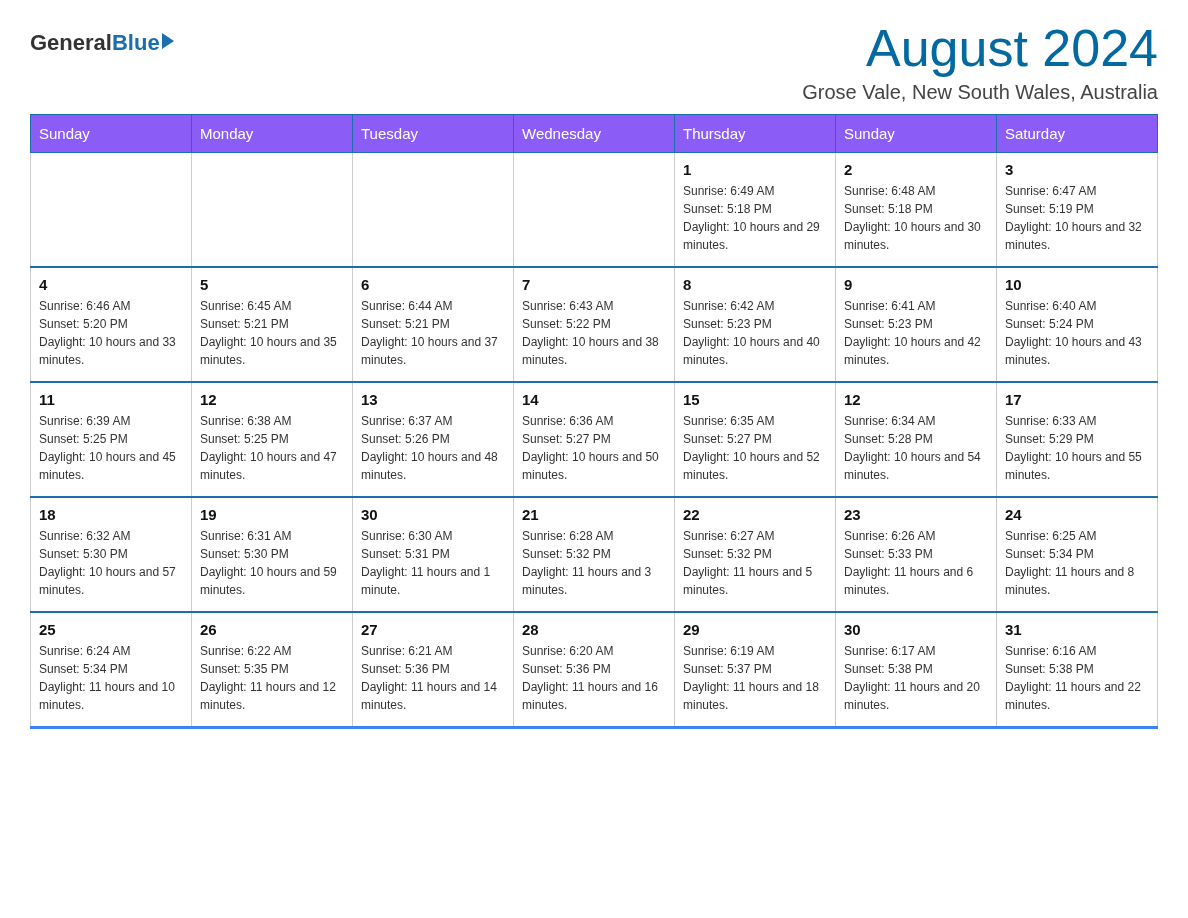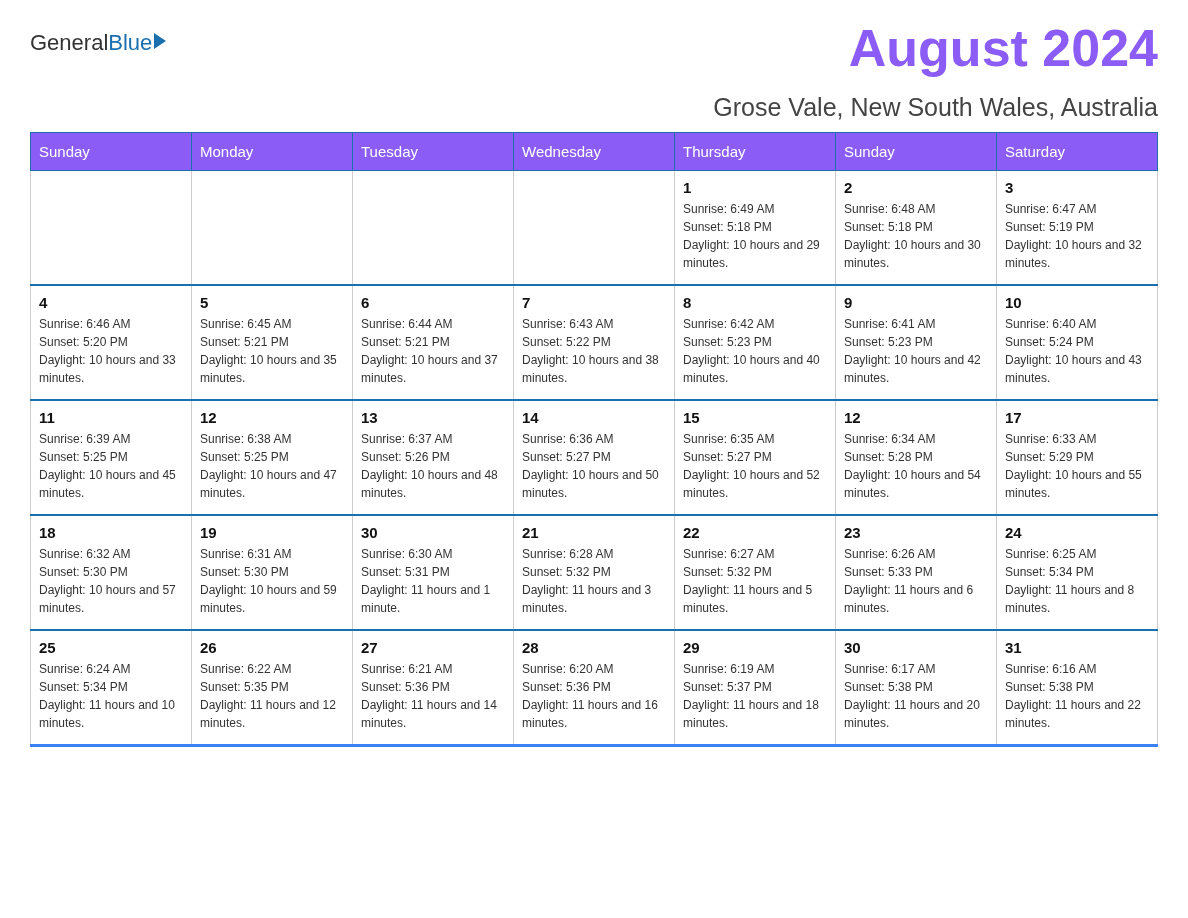--- a/index.html
+++ b/index.html
@@ -16,49 +16,49 @@
       align-items: flex-start;
       margin-bottom: 10px;
     }
     .logo-area {
       display: flex;
       align-items: center;
       padding-top: 10px;
     }
     .logo-text {
       font-size: 22px;
-      font-weight: normal;
+      font-weight: bold;
       color: #333;
     }
     .logo-text span {
       color: #1a6faf;
     }
     .logo-arrow {
       width: 0;
       height: 0;
       border-left: 12px solid #1a6faf;
       border-top: 8px solid transparent;
       border-bottom: 8px solid transparent;
       margin-left: 2px;
       margin-top: -4px;
       display: inline-block;
     }
     .title-area {
       text-align: right;
     }
     .month-title {
       font-size: 52px;
-      font-weight: bold;
-      color: #8b5cf6;
+      font-weight: normal;
+      color: #0369a1;
       line-height: 1.1;
     }
     .location-title {
-      font-size: 25px;
+      font-size: 20px;
       color: #444;
-      margin-top: 16px;
+      margin-top: 4px;
     }
     .calendar {
       width: 100%;
       border-collapse: collapse;
       margin-top: 10px;
     }
     .calendar th {
       background-color: #8b5cf6;
       color: #fff;
       padding: 10px 8px;

